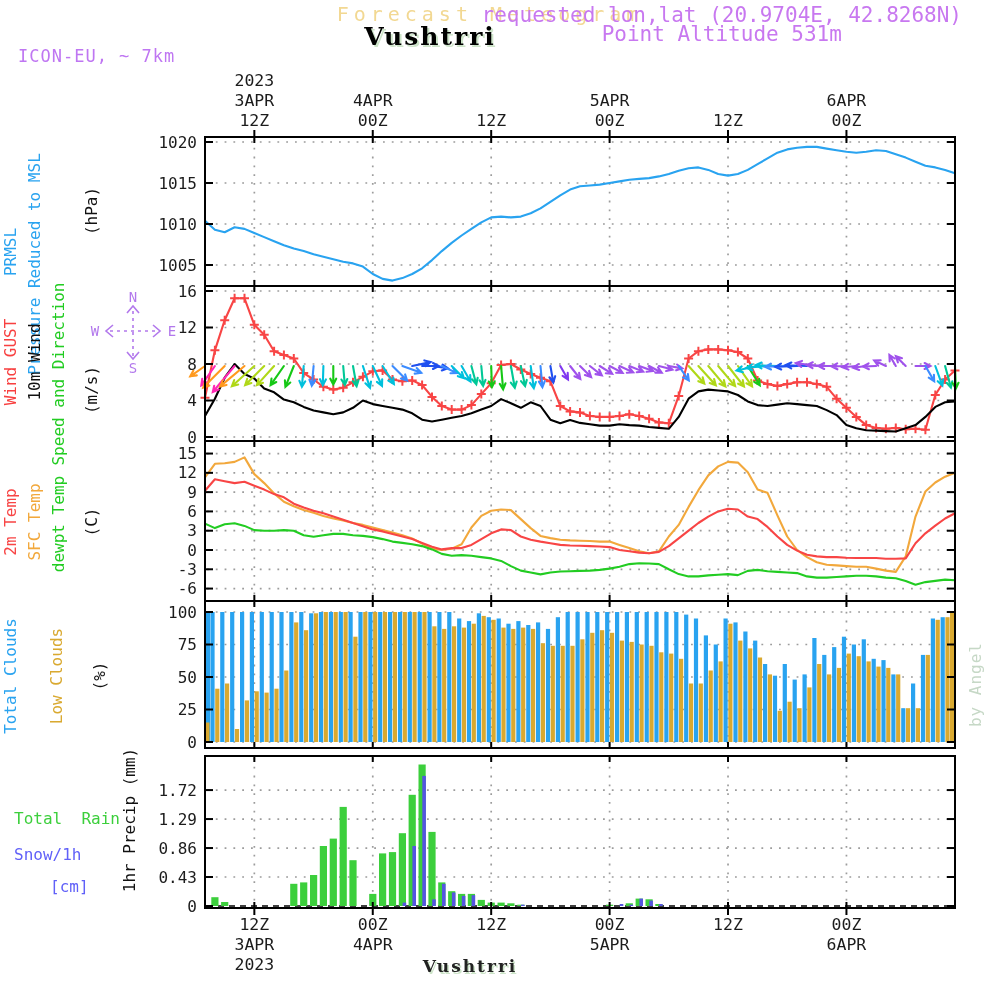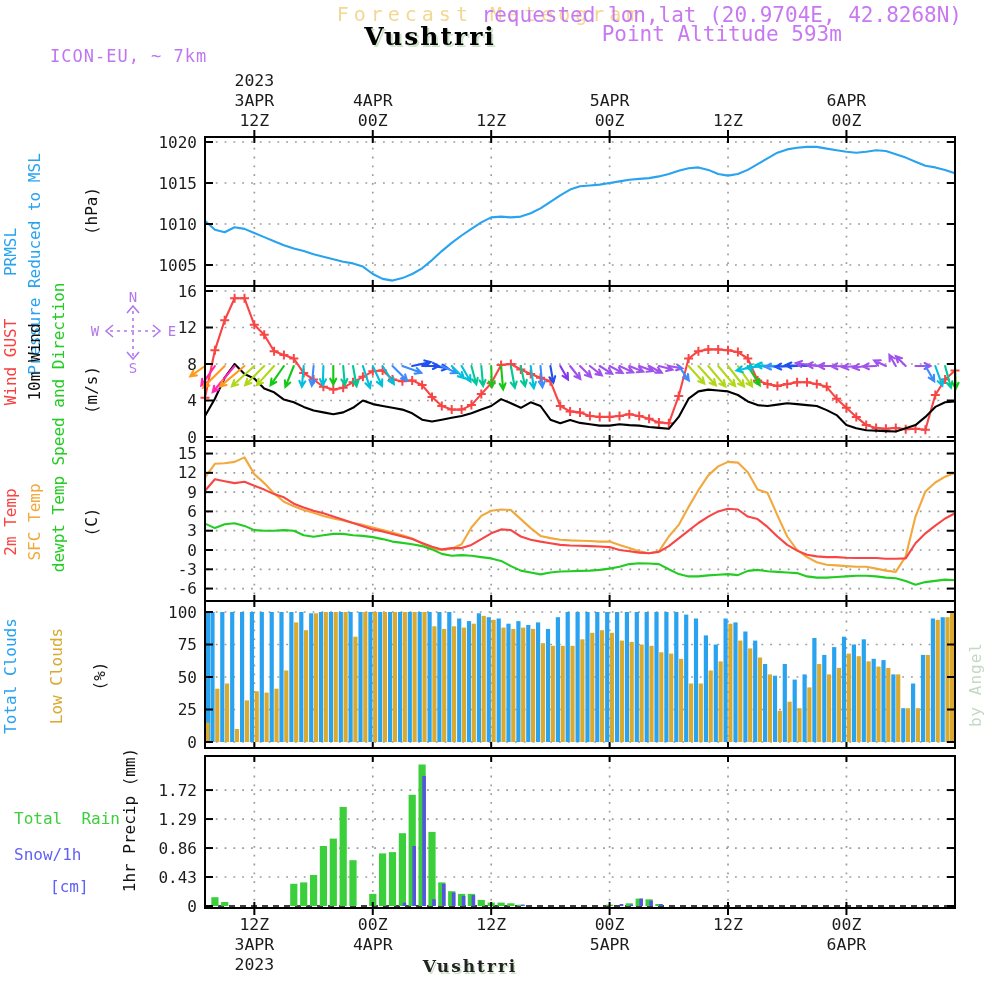--- a/index.html
+++ b/index.html
@@ -3,21 +3,21 @@
 <meta charset="utf-8">
 <style>
   html,body{margin:0;padding:0;background:#fff;width:1000px;height:1000px;overflow:hidden;
     font-family:"DejaVu Sans Mono",monospace;}
   .fig{position:absolute;left:0;top:0;width:1000px;height:1000px;background:#fff;}
   .hdr-watermark{position:absolute;left:230px;top:2px;width:520px;text-align:center;
     color:#f2d892;font-size:20px;letter-spacing:5px;}
   .title{position:absolute;left:280px;top:22px;width:300px;text-align:center;color:#000;
     font-family:"DejaVu Serif",serif;font-weight:bold;font-size:25px;letter-spacing:2px;
     text-shadow:2px 2px 0 #cde4c9;}
-  .model{position:absolute;left:18px;top:46px;color:#bf76f2;font-size:17px;letter-spacing:1px;margin-left:32px;}
+  .model{position:absolute;left:18px;top:46px;color:#bf76f2;font-size:17px;letter-spacing:1px;}
   .meta{position:absolute;right:38px;top:6px;text-align:center;color:#c878f0;font-size:21px;line-height:19px;}
   .byline{position:absolute;left:966px;top:642px;color:#c6d8c6;font-size:16px;letter-spacing:1px;
     writing-mode:vertical-rl;transform:rotate(180deg);}
   .footer-station{position:absolute;left:330px;top:956px;width:280px;text-align:center;color:#222;
     font-family:"DejaVu Serif",serif;font-weight:bold;font-size:17px;letter-spacing:2px;
     text-shadow:1.5px 1.5px 0 #cde4c9;}
   svg text{font-family:"DejaVu Sans Mono",monospace;white-space:pre;}
   svg .tick{font-size:16px;fill:#1c1c1c;}
   svg .side{font-size:16px;}
   svg .axisdate{font-size:16.5px;fill:#1c1c1c;}
@@ -25,21 +25,21 @@
 </style>
 </head>
 <body>
 
 <div class="fig">
   <div class="hdr-watermark">Forecast Meteogram</div>
   <div class="title">Vushtrri</div>
   <div class="model">ICON-EU, ~ 7km</div>
   <div class="meta">
     <div>requested lon,lat (20.9704E, 42.8268N)</div>
-    <div>Point Altitude 593m</div>
+    <div>Point Altitude 531m</div>
   </div>
   <svg id="chart" width="1000" height="1000">
       <g>
         <line x1="207" x2="953" y1="265" y2="265" stroke="#9c9c9c" stroke-width="1.7" stroke-dasharray="1.8 7" fill="none"></line>
         <line x1="207" x2="953" y1="224" y2="224" stroke="#9c9c9c" stroke-width="1.7" stroke-dasharray="1.8 7" fill="none"></line>
         <line x1="207" x2="953" y1="183" y2="183" stroke="#9c9c9c" stroke-width="1.7" stroke-dasharray="1.8 7" fill="none"></line>
         <line x1="207" x2="953" y1="142" y2="142" stroke="#9c9c9c" stroke-width="1.7" stroke-dasharray="1.8 7" fill="none"></line>
         <line x1="254.3421052631579" x2="254.3421052631579" y1="139" y2="284" stroke="#9c9c9c" stroke-width="1.7" stroke-dasharray="1.8 7" fill="none"></line>
         <line x1="372.7631578947369" x2="372.7631578947369" y1="139" y2="284" stroke="#9c9c9c" stroke-width="1.7" stroke-dasharray="1.8 7" fill="none"></line>
         <line x1="491.1842105263158" x2="491.1842105263158" y1="139" y2="284" stroke="#9c9c9c" stroke-width="1.7" stroke-dasharray="1.8 7" fill="none"></line>

